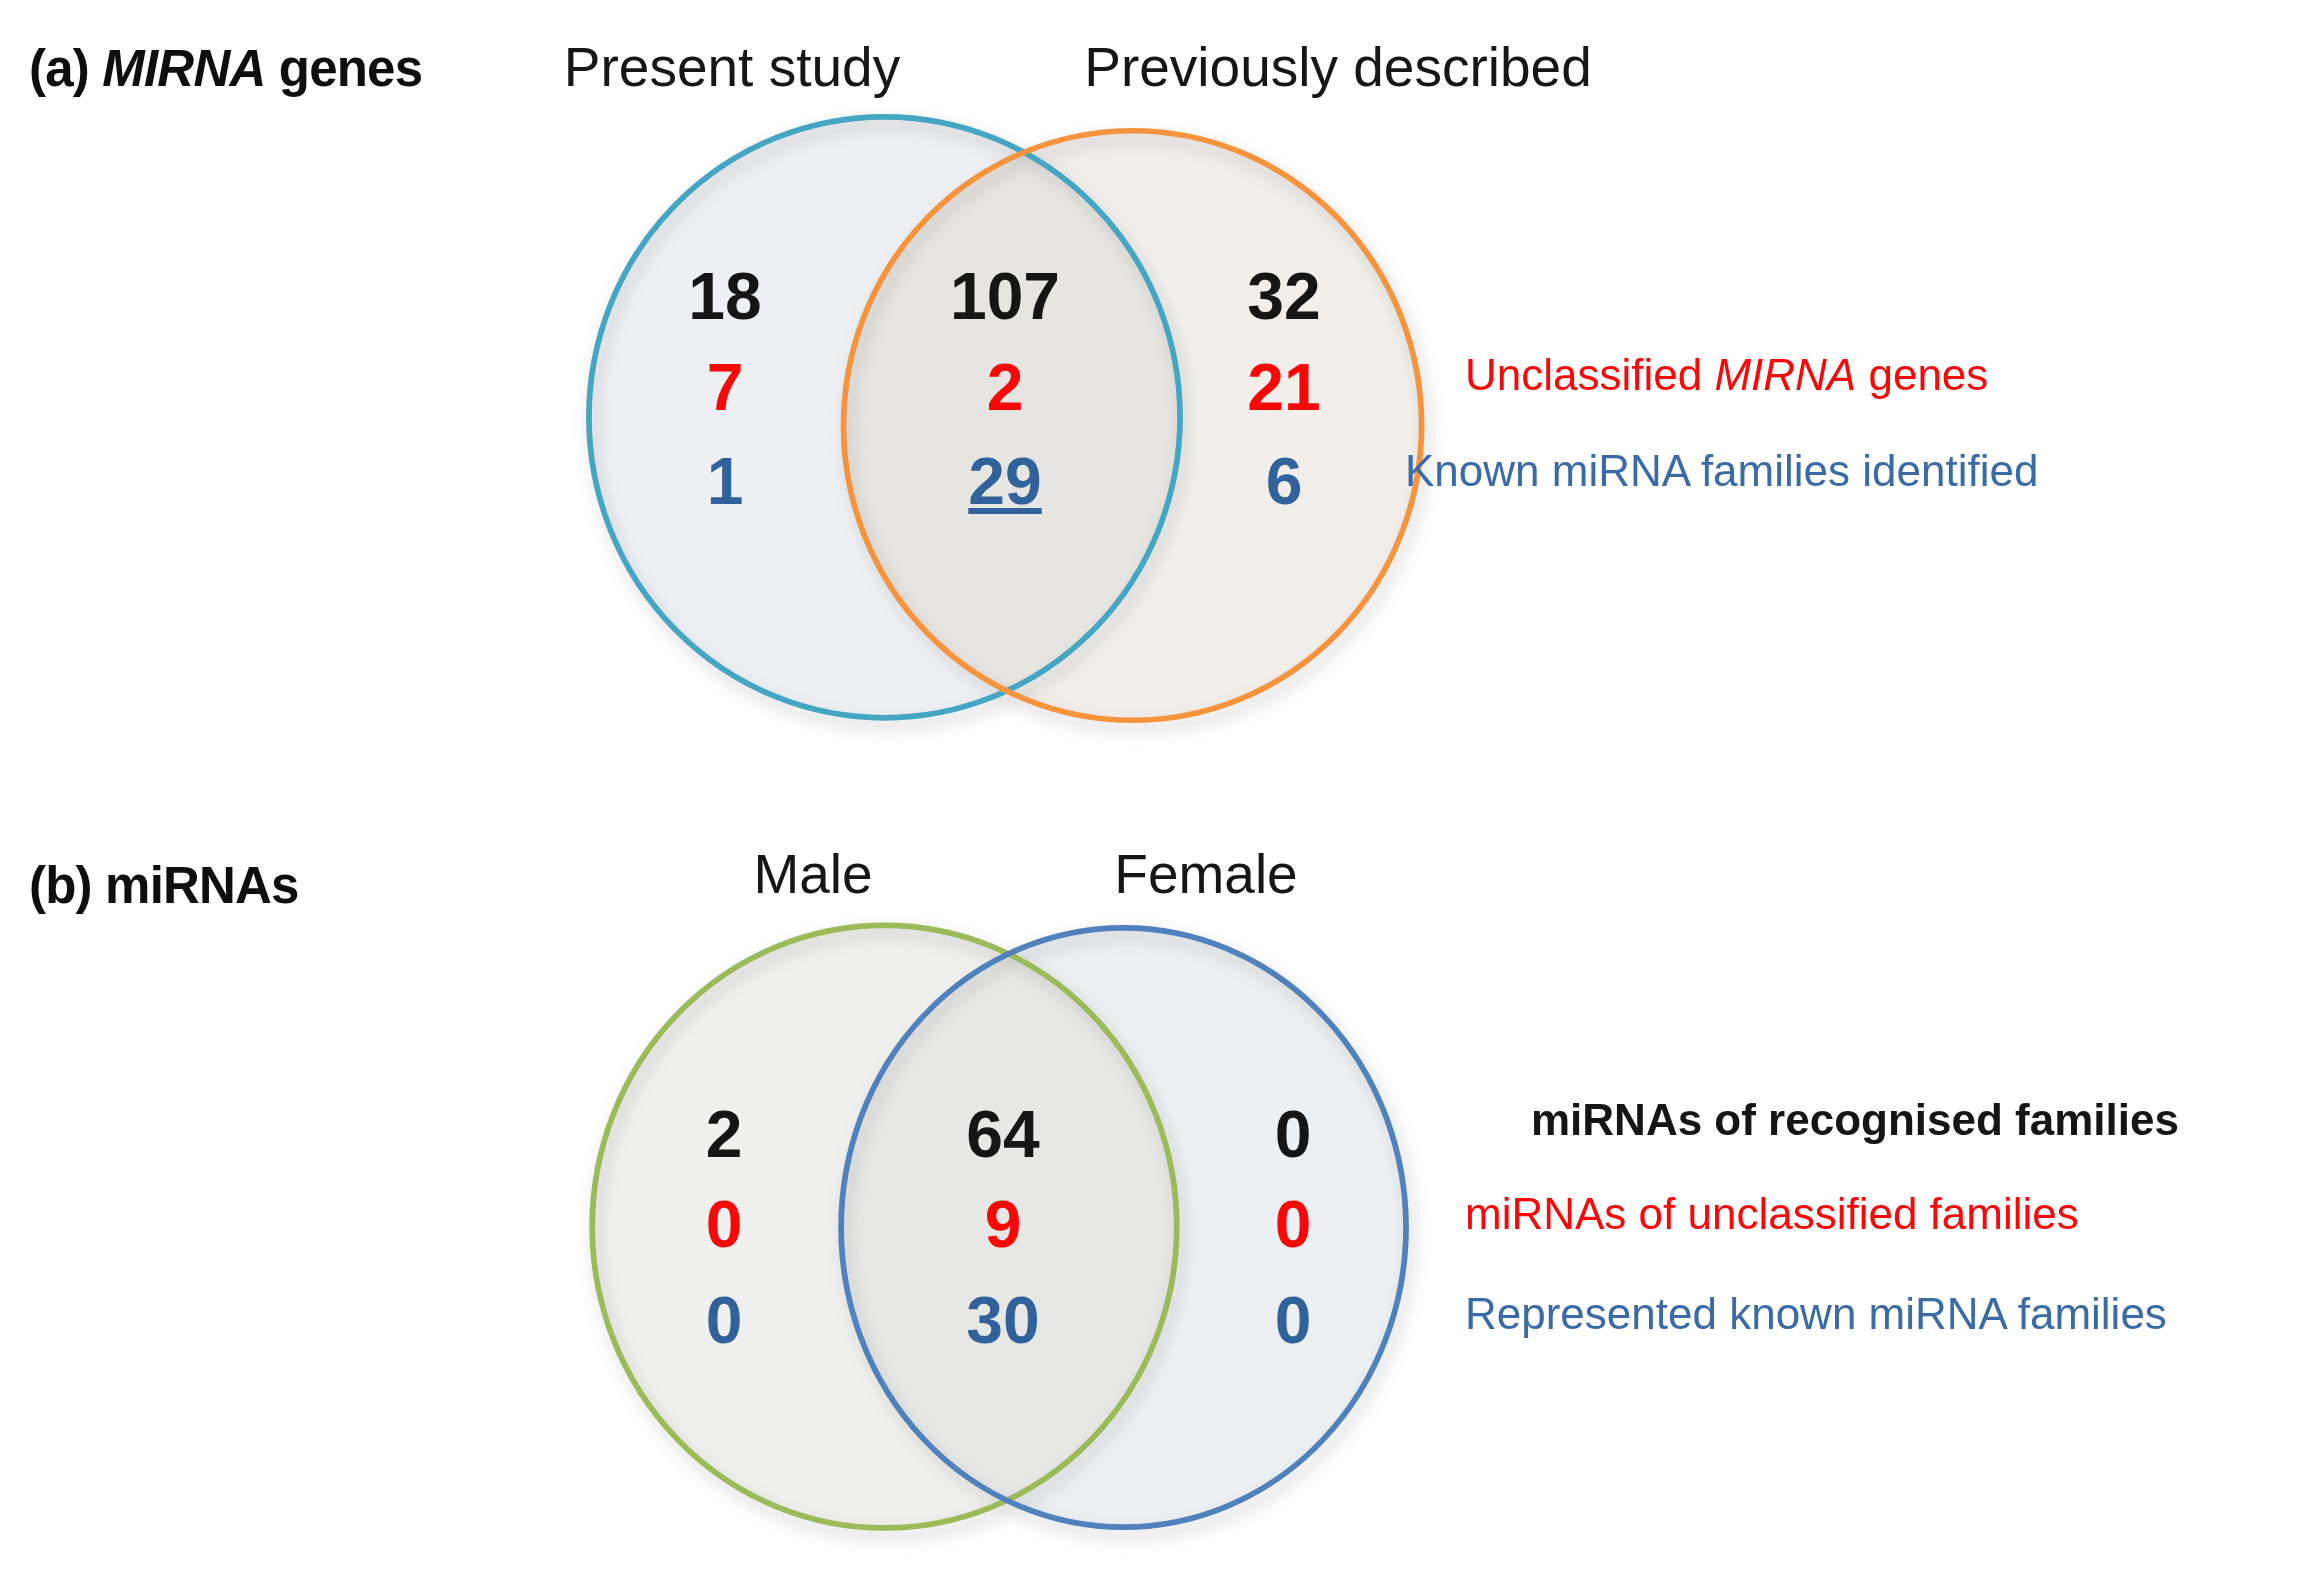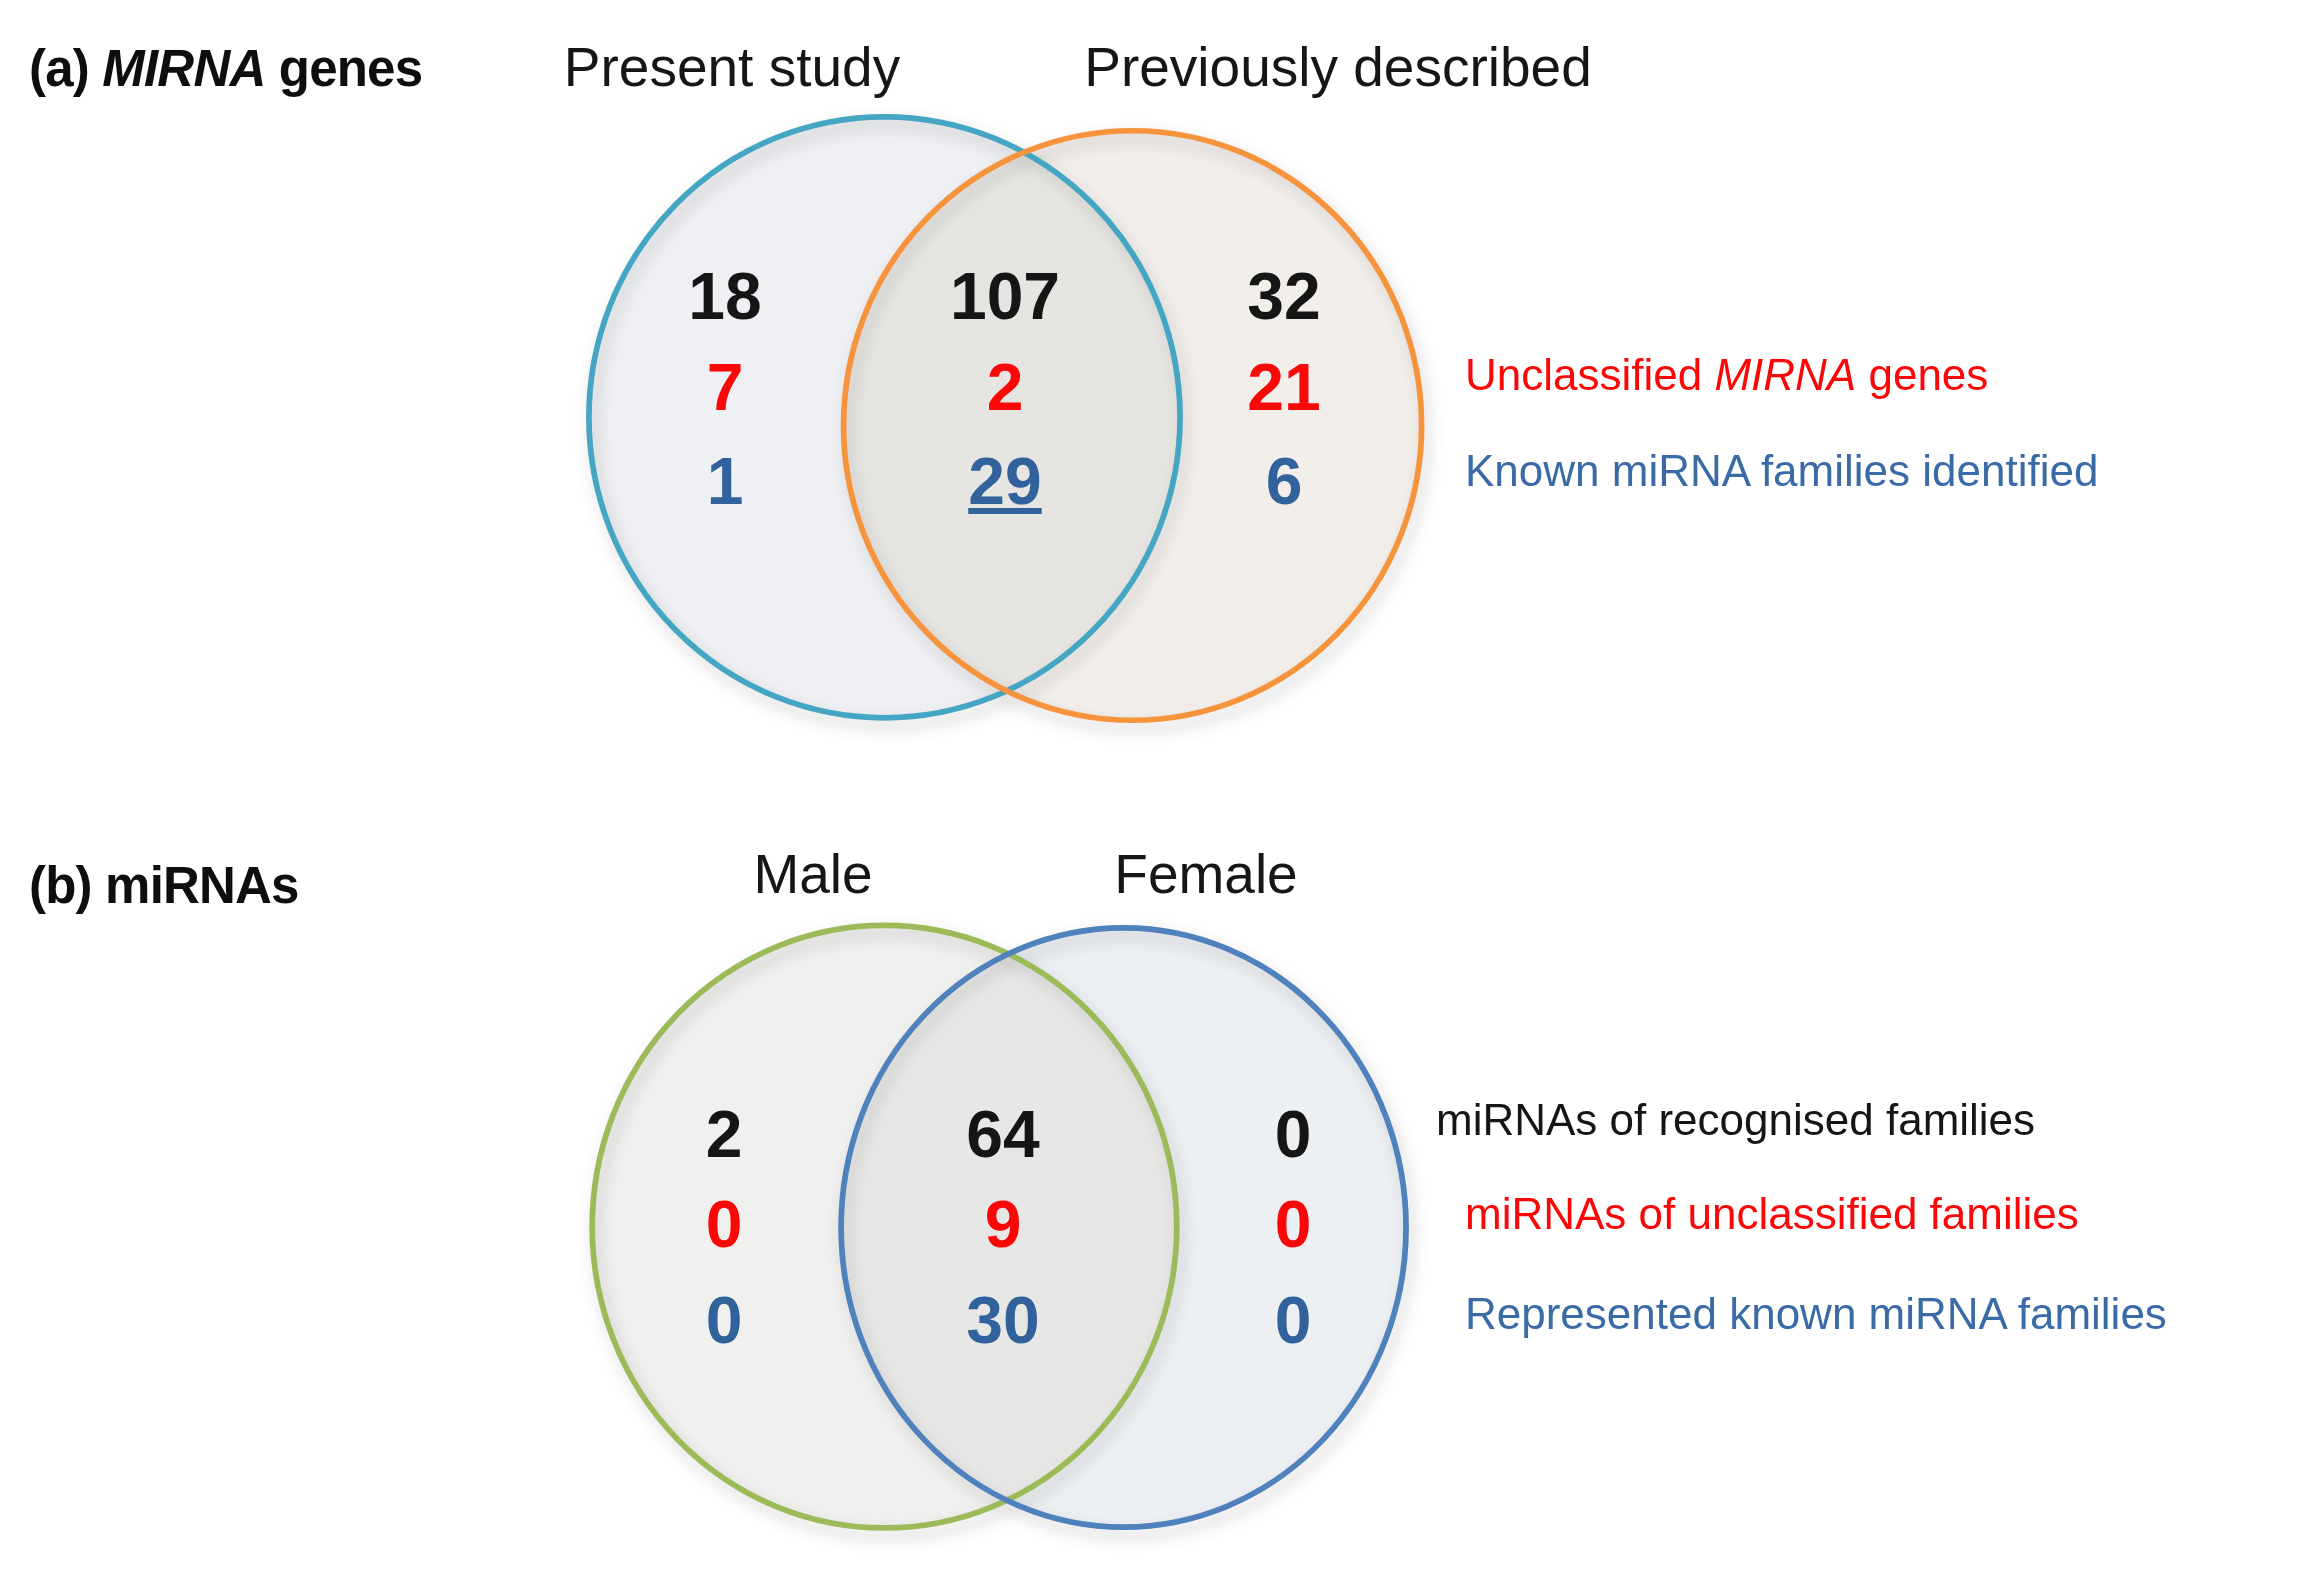--- a/index.html
+++ b/index.html
@@ -72,21 +72,21 @@
   <div class="abs center num c-red" style="left:1005px; top:387px;">2</div>
   <div class="abs center num c-blue" style="left:1005px; top:481px;text-decoration:underline;">29</div>
 
   <div class="abs center num c-black" style="left:1284px; top:296px;">32</div>
   <div class="abs center num c-red" style="left:1284px; top:387px;">21</div>
   <div class="abs center num c-blue" style="left:1284px; top:481px;">6</div>
 
   <div class="abs vcenter legend-line legend-red" style="left:1465px; top:375px;">
     <span>Unclassified </span><span class="it">MIRNA</span><span> genes</span>
   </div>
-  <div class="abs vcenter legend-line legend-blue" style="left:1465px; top:471px;">Known miRNA families identified</div>
+  <div class="abs vcenter legend-line legend-blue" style="left:1405px; top:471px;">Known miRNA families identified</div>
 
   <div class="abs panel-title" style="left:29px; top:856px;">
     <span>(b) </span><span>miRNAs</span>
   </div>
 
   <div class="abs center circle-label" style="left:813px; top:874px;">Male</div>
   <div class="abs center circle-label" style="left:1206px; top:874px;">Female</div>
 
   <svg class="abs venn" style="left:557px; top:900px;" width="917" height="655" viewBox="0 0 1120 800">
     <defs>
@@ -115,18 +115,18 @@
   <div class="abs center num c-blue" style="left:724px; top:1320px;">0</div>
 
   <div class="abs center num c-black" style="left:1003px; top:1134px;">64</div>
   <div class="abs center num c-red" style="left:1003px; top:1224px;">9</div>
   <div class="abs center num c-blue" style="left:1003px; top:1320px;">30</div>
 
   <div class="abs center num c-black" style="left:1293px; top:1134px;">0</div>
   <div class="abs center num c-red" style="left:1293px; top:1224px;">0</div>
   <div class="abs center num c-blue" style="left:1293px; top:1320px;">0</div>
 
-  <div class="abs vcenter legend-line legend-black" style="left:1436px; top:1120px;">miRNAs of recognised families</div>
+  <div class="abs vcenter legend-line legend-black" style="left:1531px; top:1120px;font-weight:bold;">miRNAs of recognised families</div>
   <div class="abs vcenter legend-line legend-red" style="left:1465px; top:1214px;">miRNAs of unclassified families</div>
   <div class="abs vcenter legend-line legend-blue" style="left:1465px; top:1314px;">Represented known miRNA families</div>
 
 </div>
 
 
 </body></html>

